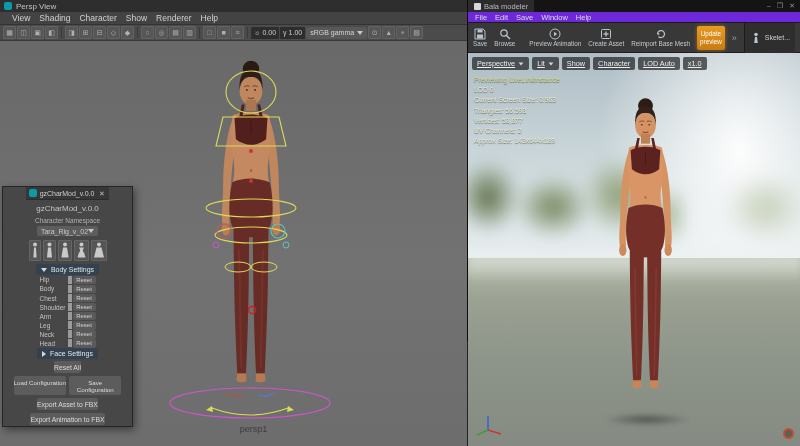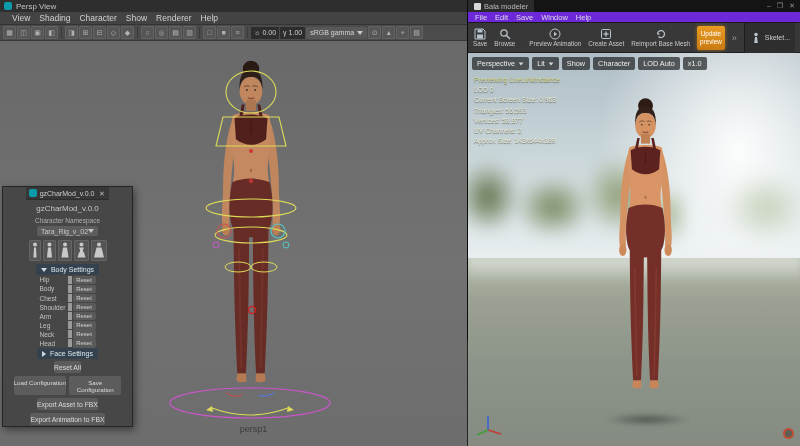--- a/index.html
+++ b/index.html
@@ -106,21 +106,21 @@
   .scene-ground { position:absolute; left:0; right:0; top:205px; bottom:0;
                   background:linear-gradient(180deg,#b5bcab 0%,#9ba293 22%,#8d9489 55%,#858b82 100%); }
   .scene-haze { position:absolute; left:0; right:0; top:190px; height:40px;
                 background:linear-gradient(180deg, rgba(236,240,238,.0), rgba(236,240,238,.55) 45%, rgba(236,240,238,0)); filter:blur(3px); }
   .char-shadow { position:absolute; left:136px; top:360px; width:86px; height:13px; border-radius:50%;
                  background:radial-gradient(closest-side, rgba(35,40,35,.55), rgba(35,40,35,0)); filter:blur(2px); }
   .ue-char { position:absolute; left:128px; top:42px; width:99px; height:330px;
              filter:brightness(1.06) saturate(1.05); }
   .vp-bar { position:absolute; left:4px; top:4px; display:flex; gap:3px; }
   .vpbtn { display:flex; align-items:center; gap:3px; background:rgba(10,10,10,.62); color:#ededed;
-           font-size:7.3px; padding:2px 5px; border-radius:2px; }
+           font-size:7.3px; padding:2px 5px; border-radius:2px;text-decoration:underline; }
   .vpbtn .caret { border-top-color:#d8d8d8; transform:scale(.8); }
   .u-stats { position:absolute; left:6px; top:22px; font-size:6.8px; line-height:1.5;
              text-shadow:0 1px 1px rgba(0,0,0,.5); }
   .u-stats .s0 { color:#d8da86; }
   .u-stats div { color:#e9ead0; }
   .gizmo { position:absolute; left:6px; bottom:8px; width:32px; height:28px; }
   .status-circle { position:absolute; right:7px; bottom:7px; width:11px; height:11px; border-radius:50%;
                    border:2px solid #bf4f33; background:rgba(20,10,8,.35); }
 </style>
 </head>

